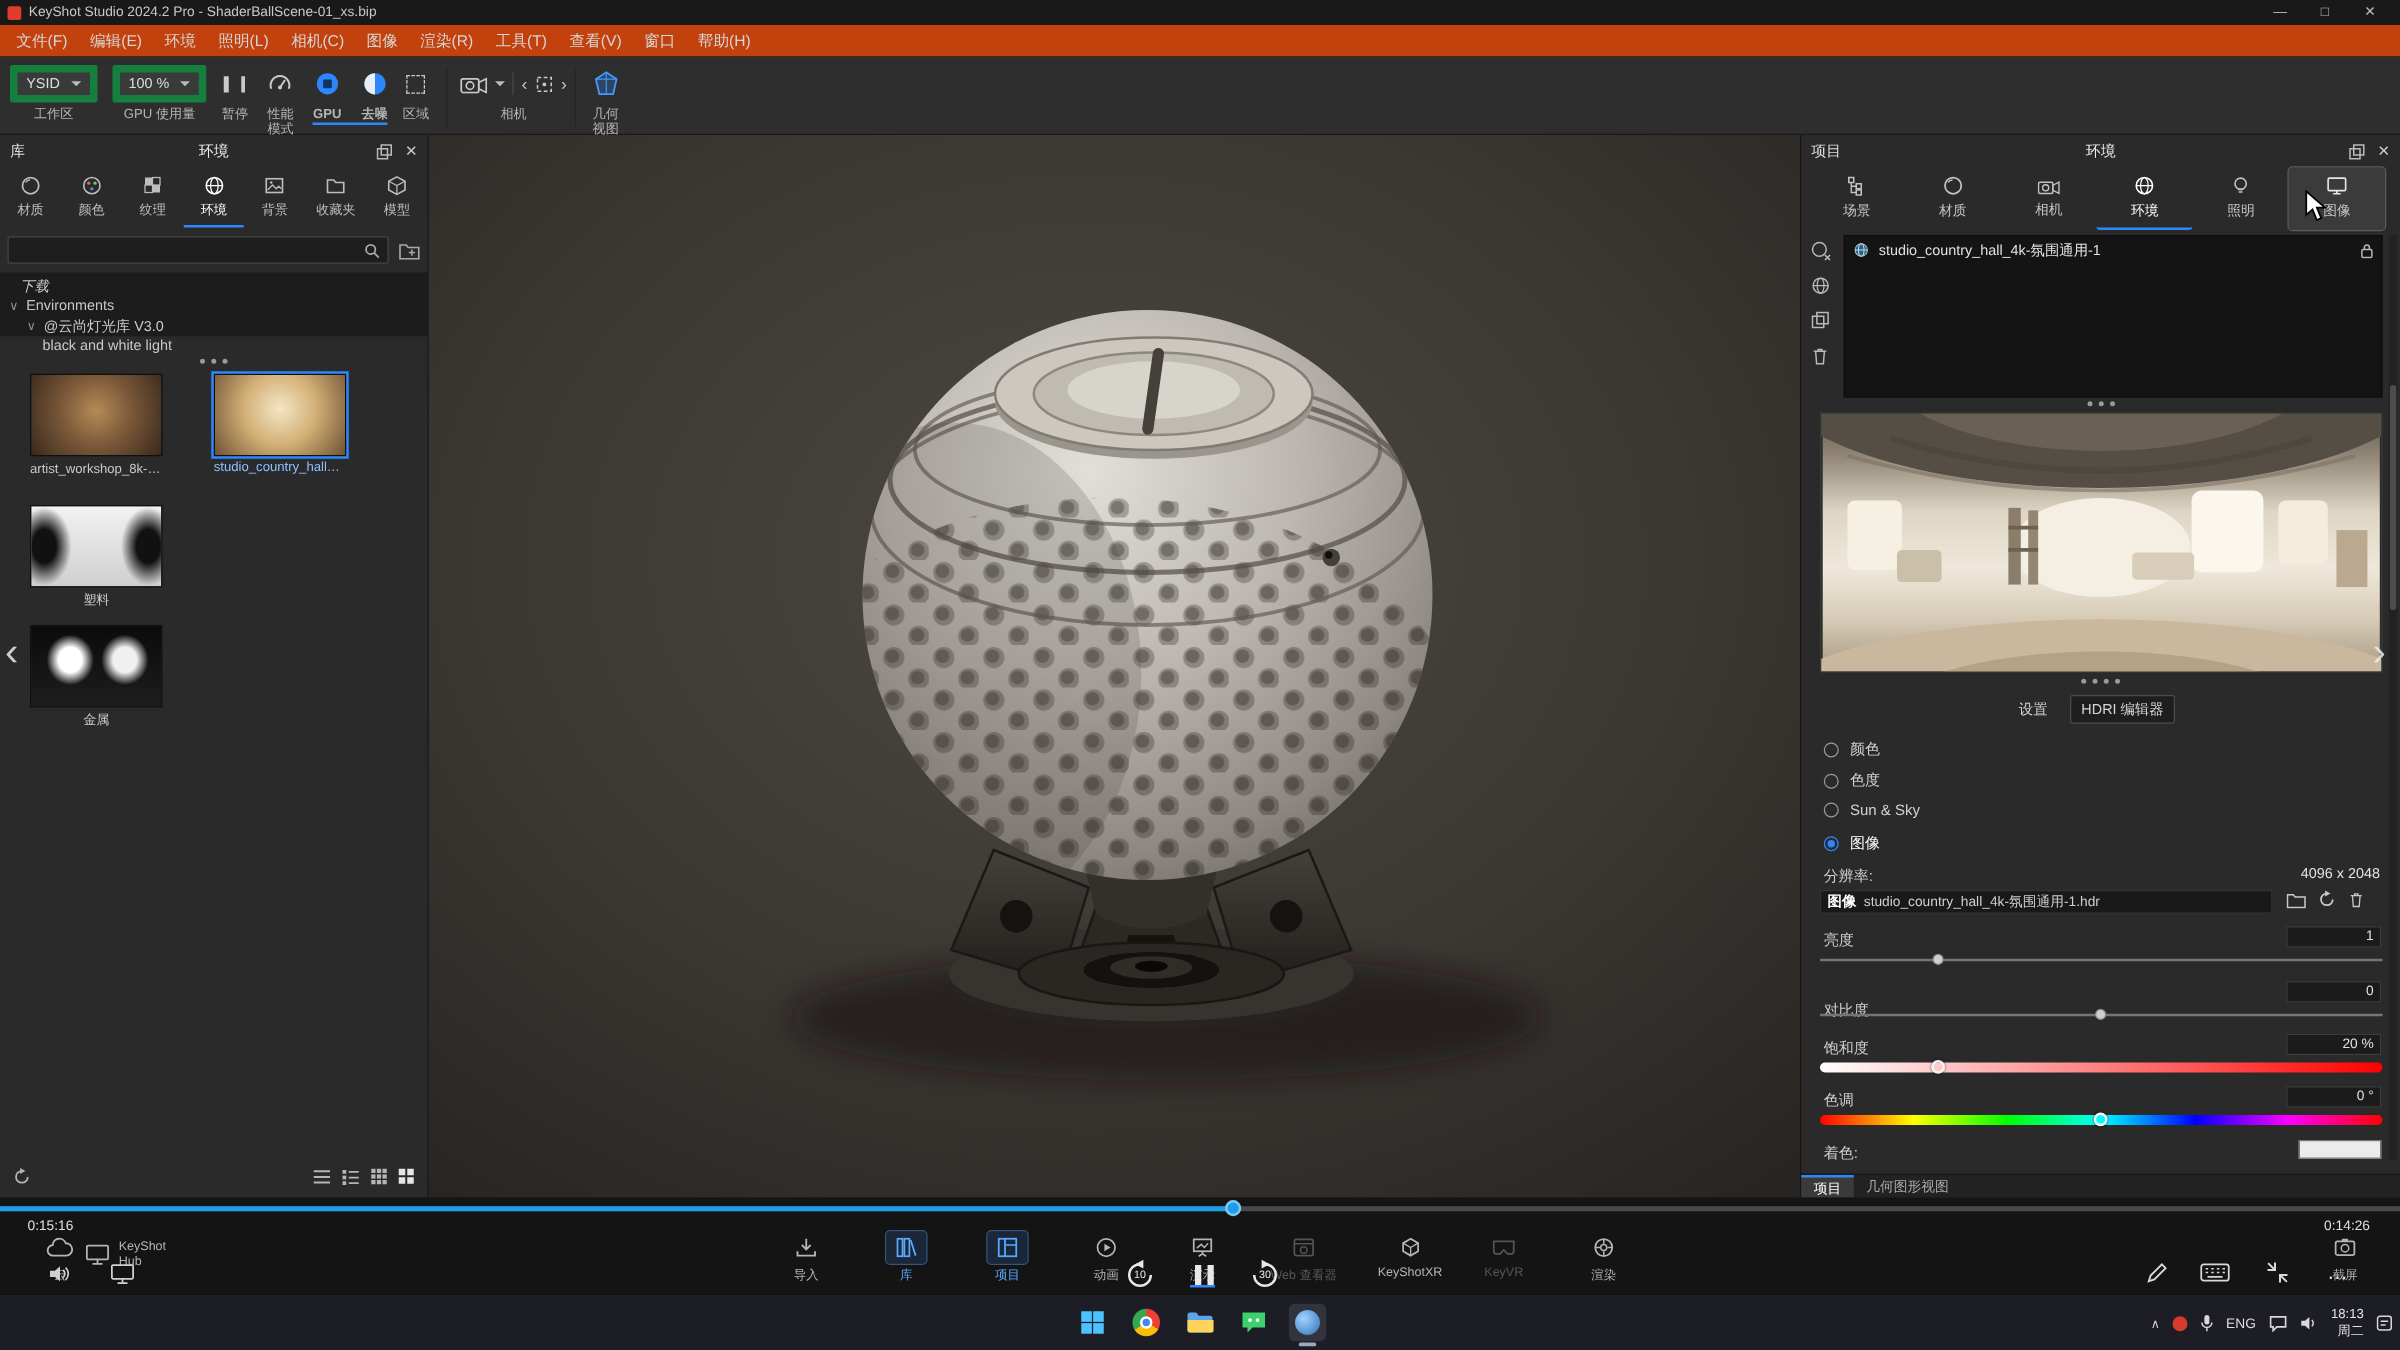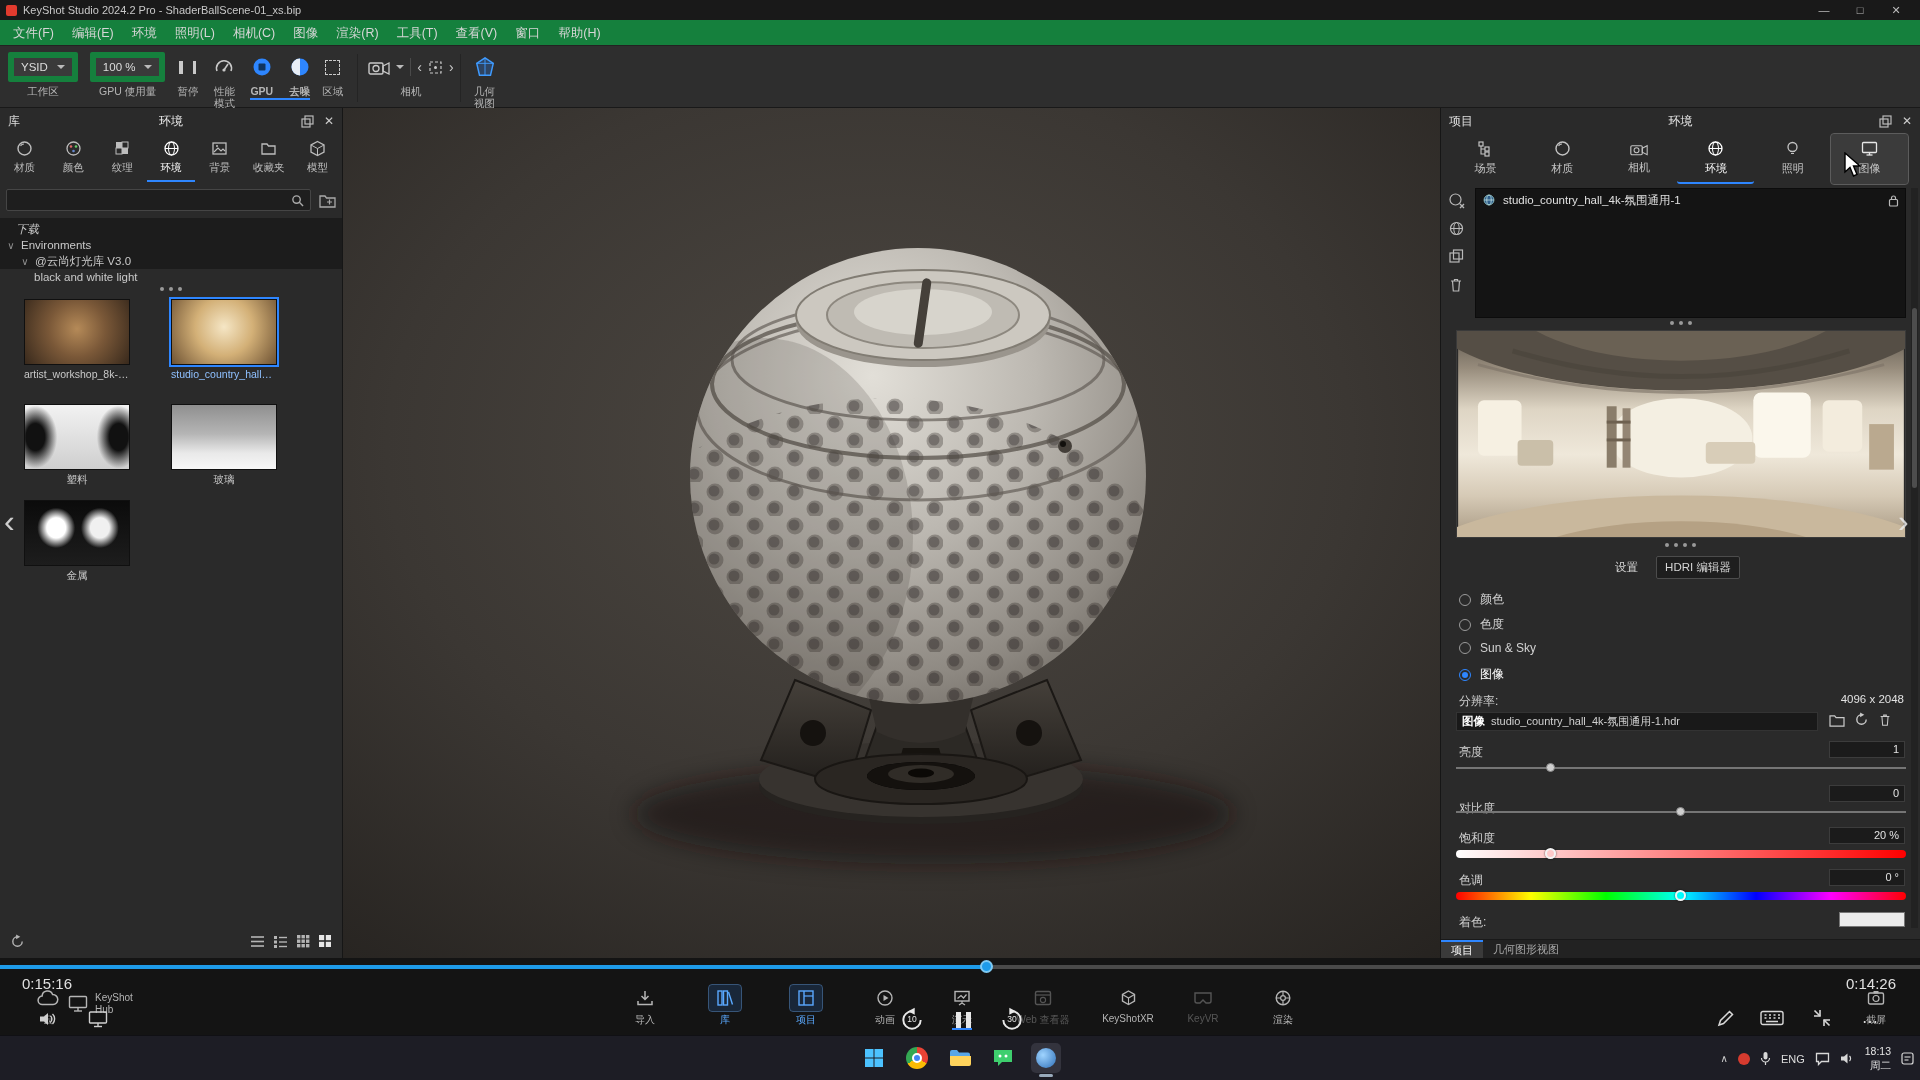--- a/index.html
+++ b/index.html
@@ -8,21 +8,21 @@
        font-family:"Liberation Sans",sans-serif;color:#ccc;user-select:none;}
   svg{display:block;}
 
   
   .titlebar{position:absolute;top:0;left:0;right:0;height:20px;background:#191919;display:flex;align-items:center;padding:0 6px;font-size:11px;color:#c8c8c8;}
   .app-logo{width:11px;height:11px;background:#e23b2e;border-radius:2px;margin-right:6px;}
   .tb-controls{margin-left:auto;display:flex;}
   .tb-btn{width:36px;text-align:center;color:#bbb;font-size:11px;line-height:20px;}
 
   
-  .menubar{position:absolute;top:20px;left:0;right:0;height:26px;background:#15803d;display:flex;align-items:center;padding-left:4px;font-size:12.5px;color:#d6d6d6;border-bottom:1px solid #222;}
+  .menubar{position:absolute;top:20px;left:0;right:0;height:26px;background:#c2410c;display:flex;align-items:center;padding-left:4px;font-size:12.5px;color:#d6d6d6;border-bottom:1px solid #222;}
   .menu-item{padding:0 9px;line-height:26px;}
 
   
   .toolbar{position:absolute;top:46px;left:0;right:0;height:62px;background:#2e2e2e;border-bottom:1px solid #191919;display:flex;align-items:flex-start;padding:6px 8px 0;}
   .tgrp{display:flex;flex-direction:column;align-items:center;margin-right:12px;}
   .tctl{height:30px;display:flex;align-items:center;justify-content:center;gap:6px;}
   .tlbl{font-size:10.5px;color:#b5b5b5;margin-top:3px;text-align:center;line-height:1.15;}
   .tlbl.two{width:28px;}
   .dd{background:#3a3a3a;border:6px solid #15803d;border-radius:2px;color:#ddd;font-size:11.5px;padding:3px 7px;display:flex;align-items:center;gap:9px;}
   .car{width:0;height:0;border-left:4px solid transparent;border-right:4px solid transparent;border-top:4px solid #bbb;}
@@ -107,21 +107,21 @@
   .pfoot .ft{padding:2px 10px;display:flex;align-items:center;}
   .pfoot .ft.active{background:#3a3a3a;color:#fff;border-top:2px solid #2e86ff;}
   .pscroll{position:absolute;right:2px;top:80px;bottom:30px;width:7px;background:#222;}
   .pscroll .pth{position:absolute;left:1px;right:1px;top:120px;height:180px;background:#4d4d4d;border-radius:3px;}
 
   
   .playbar{position:absolute;left:0;right:0;bottom:45px;height:77px;background:#141414;}
   .pb-track{position:absolute;top:7px;left:0;right:0;height:4px;background:#4a4a4a;}
   .pb-fill{position:absolute;top:7px;left:0;width:51.4%;height:4px;background:#1e9be9;}
   .pb-knob{position:absolute;top:2px;left:calc(51.4% - 7px);width:13px;height:13px;border-radius:50%;background:#1e9be9;border:2px solid #7ec9f2;}
-  .pbtime{position:absolute;top:17px;font-size:15px;color:#e0e0e0;}
+  .pbtime{position:absolute;top:17px;font-size:11px;color:#e0e0e0;}
   .pbitem{position:absolute;top:27px;display:flex;flex-direction:column;align-items:center;gap:2px;font-size:10px;color:#b5b5b5;width:96px;transform:translateX(-50%);}
   .iconbox{width:32px;height:26px;display:flex;align-items:center;justify-content:center;border-radius:3px;}
   .pbitem.active{color:#5aa9ff;}
   .pbitem.active .iconbox{background:rgba(46,110,190,.22);outline:1px solid rgba(90,150,220,.5);}
   .pbitem.dim{opacity:.4;}
   .underl{border-bottom:2px solid #2e86ff;padding-bottom:1px;}
   .vctl{position:absolute;display:flex;align-items:center;justify-content:center;color:#e8e8e8;}
   .skipnum{position:absolute;font-size:8.5px;color:#e8e8e8;top:8px;left:0;right:0;text-align:center;}
   .pauseov span{display:inline-block;width:5px;height:16px;background:#e8e8e8;margin:0 2.5px;}
 
@@ -367,24 +367,20 @@
       <div class="timg th1"></div>
       <div class="tlab">artist_workshop_8k-氛围...</div>
     </div>
     <div class="thumb sel" style="left:171px;top:191px;">
       <div class="timg th2"></div>
       <div class="tlab">studio_country_hall_4k-...</div>
     </div>
     <div class="thumb" style="left:24px;top:296px;">
       <div class="timg th3"></div>
       <div class="tlab">塑料</div>
-    </div>
-    <div class="thumb" style="left:171px;top:296px;">
-      <div class="timg th4"></div>
-      <div class="tlab">玻璃</div>
     </div>
     <div class="thumb" style="left:24px;top:392px;">
       <div class="timg th5"></div>
       <div class="tlab">金属</div>
     </div>
 
     <div class="lib-foot">
       <svg width="15" height="15" viewBox="0 0 16 16">
           <path d="M13 8 A5 5 0 1 1 8 3" fill="none" stroke="#b5b5b5" stroke-width="1.5"></path>
           <polygon points="6.5,0.5 11,3 6.5,5.5" fill="#b5b5b5"></polygon>

